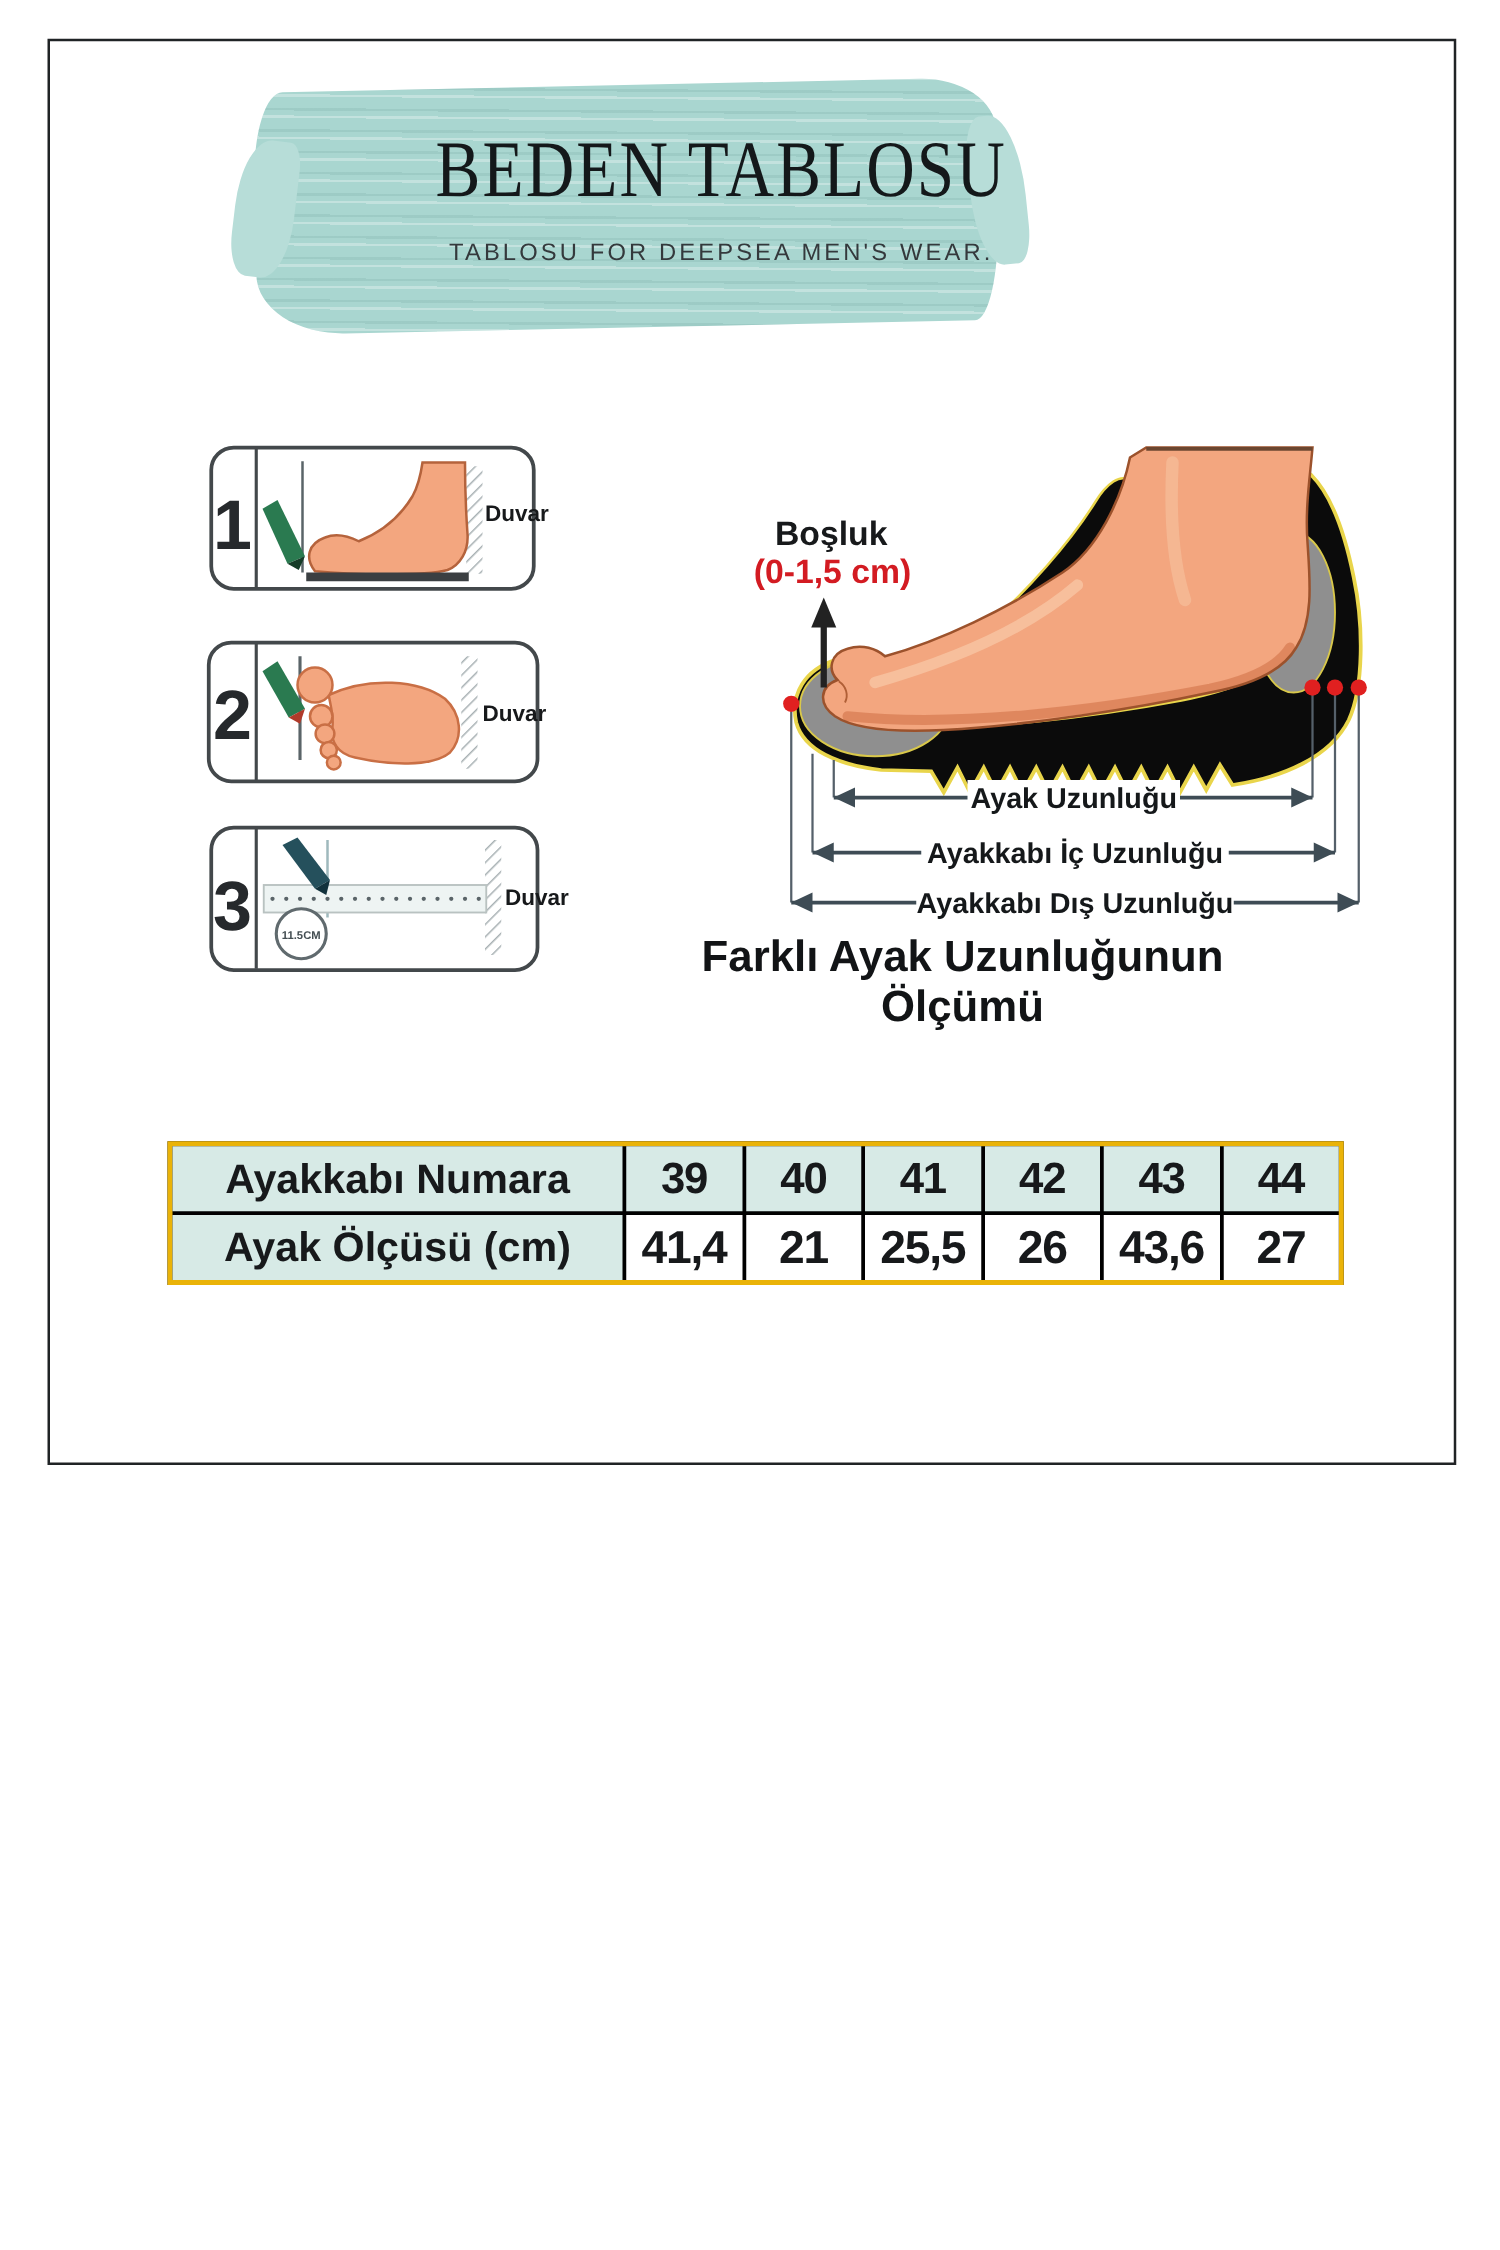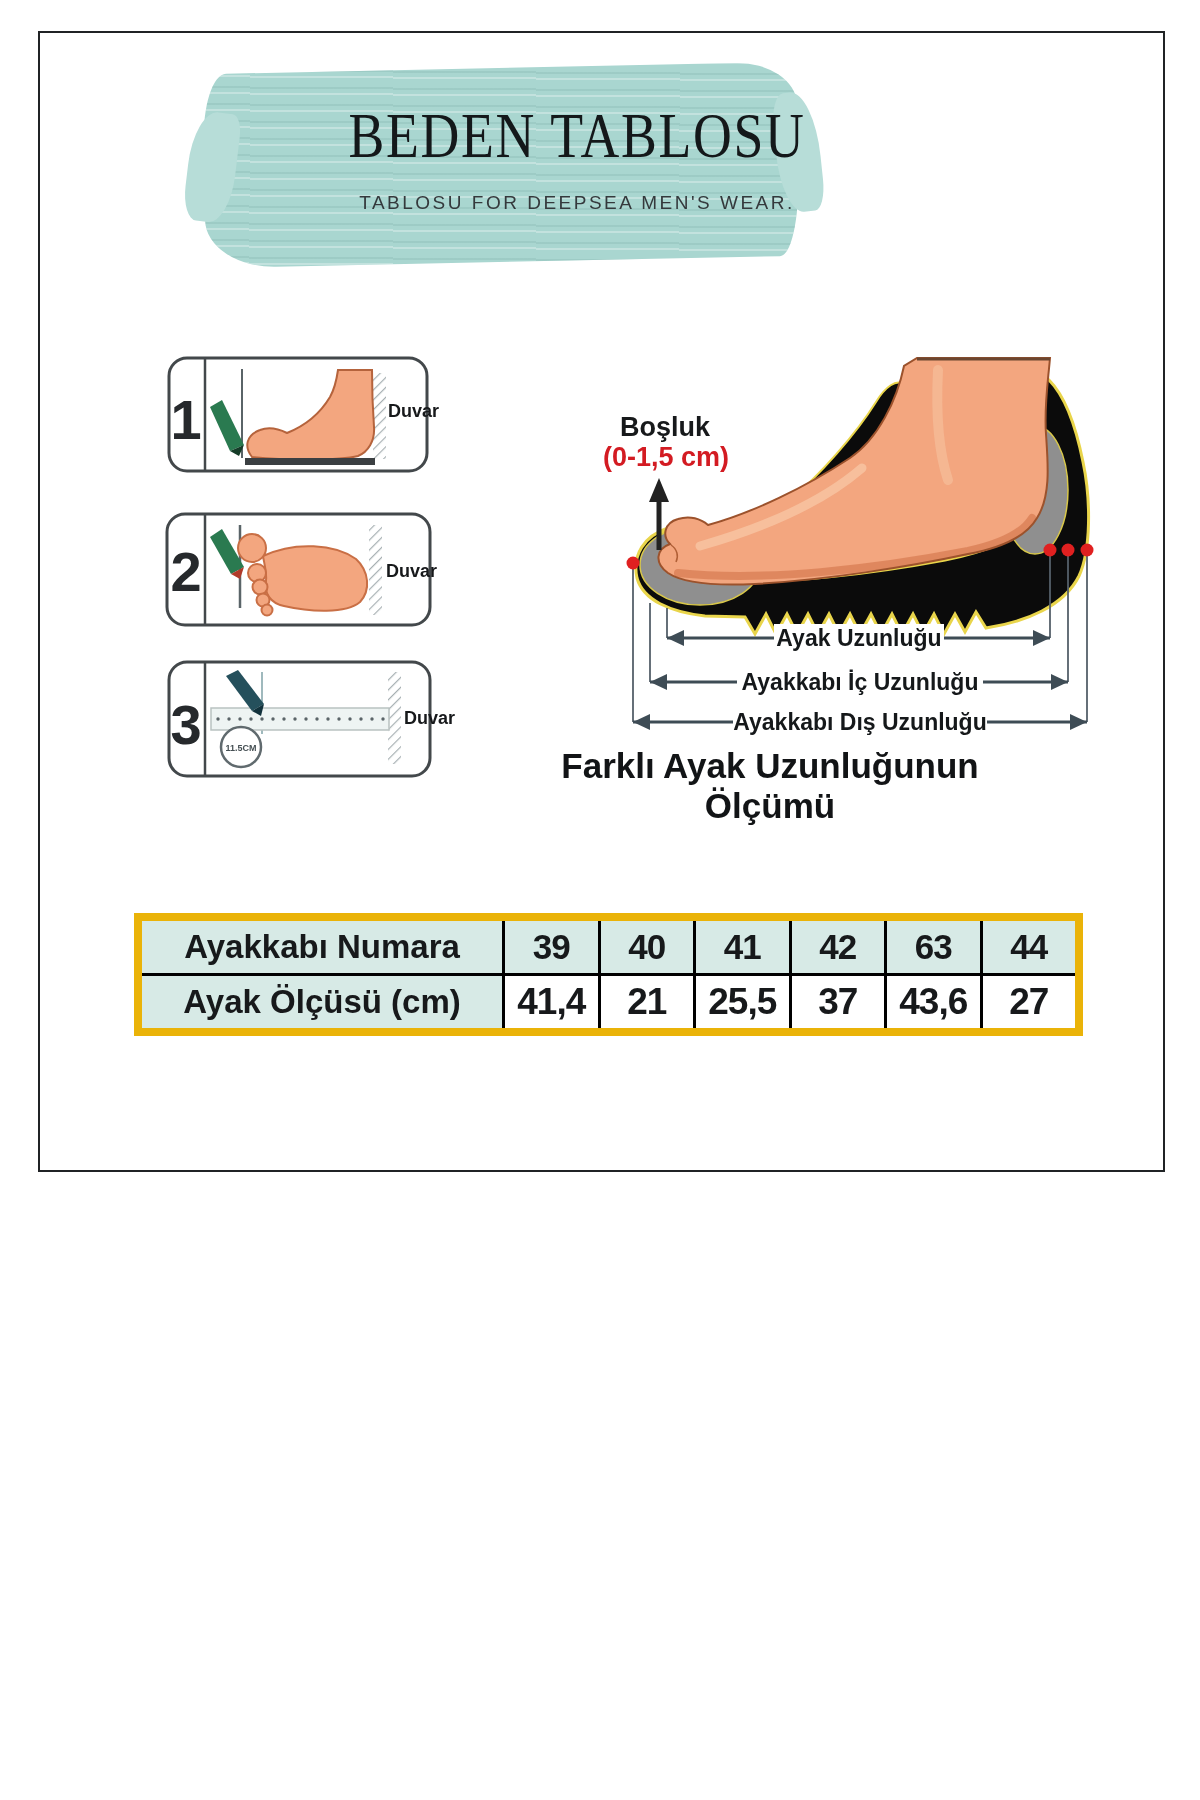--- a/index.html
+++ b/index.html
@@ -25,21 +25,21 @@
          font-weight:400;letter-spacing:2px;color:#14181a;transform:scaleX(0.84);
          transform-origin:center;white-space:nowrap;}
   .header-subtitle{margin-top:24px;font-size:19px;letter-spacing:2.5px;color:#34393c;
          white-space:nowrap;}
   
   .caption{left:505px;top:746px;width:530px;text-align:center;font-size:35px;
            font-weight:700;color:#121416;}
   
   .size-table{left:134px;top:913px;width:933px;display:grid;
         grid-template-columns:360px repeat(6,1fr);grid-auto-rows:52px;
-        background:#000;border:8px solid #eab308;gap:3px;}
+        background:#000;border:4px solid #eab308;gap:3px;}
   .cell{display:flex;align-items:center;justify-content:center;background:#fff;}
   .cell.teal{background:#d7eae6;}
   .row-label{font-size:33px;font-weight:700;letter-spacing:0;}
   .size-num{font-size:35px;font-weight:700;letter-spacing:-1px;}
   .len-num{font-size:37px;font-weight:700;letter-spacing:-1px;}
   svg text{font-family:"Liberation Sans",sans-serif;}
 </style>
 </head>
 <body>
 
@@ -211,24 +211,24 @@
   </svg>
 
   <div class="abs caption">Farklı Ayak Uzunluğunun Ölçümü</div>
 
   <div class="abs size-table">
     <div class="cell teal row-label">Ayakkabı Numara</div>
     <div class="cell teal size-num">39</div>
     <div class="cell teal size-num">40</div>
     <div class="cell teal size-num">41</div>
     <div class="cell teal size-num">42</div>
-    <div class="cell teal size-num">63</div>
+    <div class="cell teal size-num">43</div>
     <div class="cell teal size-num">44</div>
     <div class="cell teal row-label">Ayak Ölçüsü (cm)</div>
     <div class="cell len-num">41,4</div>
     <div class="cell len-num">21</div>
     <div class="cell len-num">25,5</div>
-    <div class="cell len-num">37</div>
+    <div class="cell len-num">26</div>
     <div class="cell len-num">43,6</div>
     <div class="cell len-num">27</div>
   </div>
 
 </div>
 
 </body></html>

